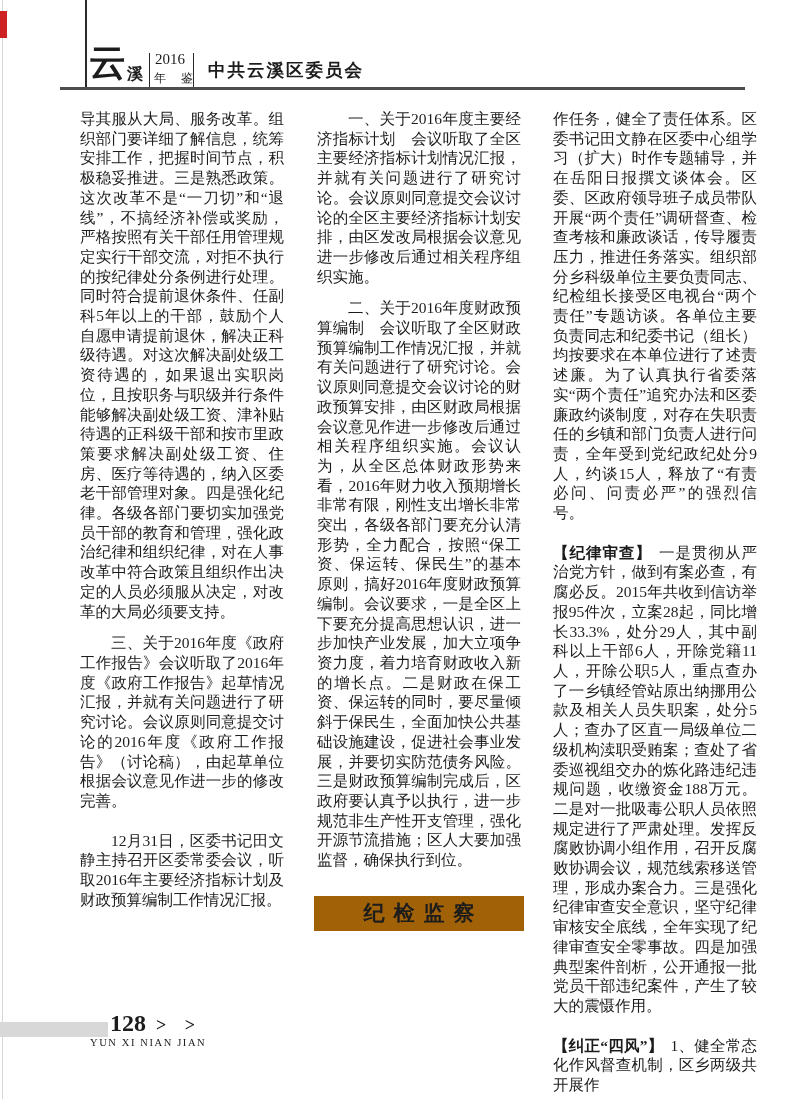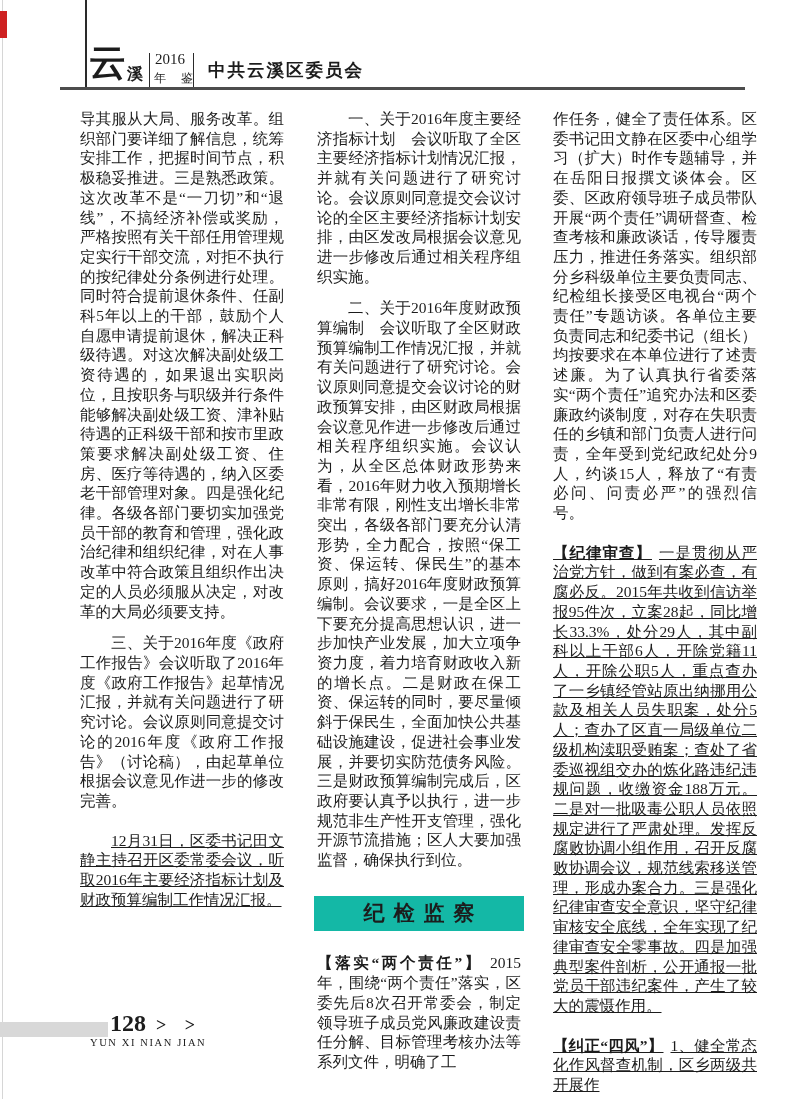--- a/index.html
+++ b/index.html
@@ -24,24 +24,24 @@
   .hdr-rule   { left:60px; top:87px; width:685px; height:3px; background:#4d4d4d; }
 
   
   .col { position:absolute; top:97px; width:228px; font-size:15.5px;
          line-height:19.7px; text-align:justify; }
   .col1 { left:68px; }
   .col2 { left:305px; }
   .col3 { left:541px; }
   .col p { margin:12px; }
   .indent { text-indent:2em; }
-  .gap-top { margin-top:20px !important;text-decoration:underline; }
+  .gap-top { margin-top:20px !important; }
   .signature { text-align:right; padding-right:4px; }
   .section-box {
-    margin:26px 9px 22px 9px; background:#14b8a6; text-align:center;
+    margin:26px 9px 22px 9px; background:#a16207; text-align:center;
     font-weight:bold; font-size:21px; letter-spacing:9px;
     padding:8px 0 8px 9px;
   }
   .entry-head { font-weight:bold; margin-right:7px; }
 
   
   .footer-bar { left:0; top:1022px; width:108px; height:15px; background:#d8d8d8; }
   .footer-num { left:110px; top:1010px; white-space:nowrap; }
   .num  { font-size:24px; font-weight:bold; }
   .arrows { font-size:18px; font-weight:bold; margin-left:10px; letter-spacing:7px; }
@@ -68,21 +68,20 @@
   <div class="col col1">
     <p>导其服从大局、服务改革。组织部门要详细了解信息，统筹安排工作，把握时间节点，积极稳妥推进。三是熟悉政策。这次改革不是“一刀切”和“退线”，不搞经济补偿或奖励，严格按照有关干部任用管理规定实行干部交流，对拒不执行的按纪律处分条例进行处理。同时符合提前退休条件、任副科5年以上的干部，鼓励个人自愿申请提前退休，解决正科级待遇。对这次解决副处级工资待遇的，如果退出实职岗位，且按职务与职级并行条件能够解决副处级工资、津补贴待遇的正科级干部和按市里政策要求解决副处级工资、住房、医疗等待遇的，纳入区委老干部管理对象。四是强化纪律。各级各部门要切实加强党员干部的教育和管理，强化政治纪律和组织纪律，对在人事改革中符合政策且组织作出决定的人员必须服从决定，对改革的大局必须要支持。</p>
     <p class="indent">三、关于2016年度《政府工作报告》会议听取了2016年度《政府工作报告》起草情况汇报，并就有关问题进行了研究讨论。会议原则同意提交讨论的2016年度《政府工作报告》（讨论稿），由起草单位根据会议意见作进一步的修改完善。</p>
     <p class="indent gap-top">12月31日，区委书记田文静主持召开区委常委会议，听取2016年主要经济指标计划及财政预算编制工作情况汇报。</p>
   </div>
 
   <div class="col col2">
     <p class="indent">一、关于2016年度主要经济指标计划　会议听取了全区主要经济指标计划情况汇报，并就有关问题进行了研究讨论。会议原则同意提交会议讨论的全区主要经济指标计划安排，由区发改局根据会议意见进一步修改后通过相关程序组织实施。</p>
     <p class="indent">二、关于2016年度财政预算编制　会议听取了全区财政预算编制工作情况汇报，并就有关问题进行了研究讨论。会议原则同意提交会议讨论的财政预算安排，由区财政局根据会议意见作进一步修改后通过相关程序组织实施。会议认为，从全区总体财政形势来看，2016年财力收入预期增长非常有限，刚性支出增长非常突出，各级各部门要充分认清形势，全力配合，按照“保工资、保运转、保民生”的基本原则，搞好2016年度财政预算编制。会议要求，一是全区上下要充分提高思想认识，进一步加快产业发展，加大立项争资力度，着力培育财政收入新的增长点。二是财政在保工资、保运转的同时，要尽量倾斜于保民生，全面加快公共基础设施建设，促进社会事业发展，并要切实防范债务风险。三是财政预算编制完成后，区政府要认真予以执行，进一步规范非生产性开支管理，强化开源节流措施；区人大要加强监督，确保执行到位。</p>
     <div class="section-box">纪检监察</div>
-    <p><span class="entry-head">【落实“两个责任”】</span><span>2015年，围绕“两个责任”落实，区委先后8次召开常委会，制定领导班子成员党风廉政建设责任分解、目标管理考核办法等系列文件，明确了工</span></p>
   </div>
 
   <div class="col col3">
     <p>作任务，健全了责任体系。区委书记田文静在区委中心组学习（扩大）时作专题辅导，并在岳阳日报撰文谈体会。区委、区政府领导班子成员带队开展“两个责任”调研督查、检查考核和廉政谈话，传导履责压力，推进任务落实。组织部分乡科级单位主要负责同志、纪检组长接受区电视台“两个责任”专题访谈。各单位主要负责同志和纪委书记（组长）均按要求在本单位进行了述责述廉。为了认真执行省委落实“两个责任”追究办法和区委廉政约谈制度，对存在失职责任的乡镇和部门负责人进行问责，全年受到党纪政纪处分9人，约谈15人，释放了“有责必问、问责必严”的强烈信号。</p>
     <p class="gap-top"><span class="entry-head">【纪律审查】</span><span>一是贯彻从严治党方针，做到有案必查，有腐必反。2015年共收到信访举报95件次，立案28起，同比增长33.3%，处分29人，其中副科以上干部6人，开除党籍11人，开除公职5人，重点查办了一乡镇经管站原出纳挪用公款及相关人员失职案，处分5人；查办了区直一局级单位二级机构渎职受贿案；查处了省委巡视组交办的炼化路违纪违规问题，收缴资金188万元。二是对一批吸毒公职人员依照规定进行了严肃处理。发挥反腐败协调小组作用，召开反腐败协调会议，规范线索移送管理，形成办案合力。三是强化纪律审查安全意识，坚守纪律审核安全底线，全年实现了纪律审查安全零事故。四是加强典型案件剖析，公开通报一批党员干部违纪案件，产生了较大的震慑作用。</span></p>
     <p class="gap-top"><span class="entry-head">【纠正“四风”】</span><span>1、健全常态化作风督查机制，区乡两级共开展作</span></p>
   </div>
 
   <div class="abs footer-bar"></div>
   <div class="abs footer-num">

